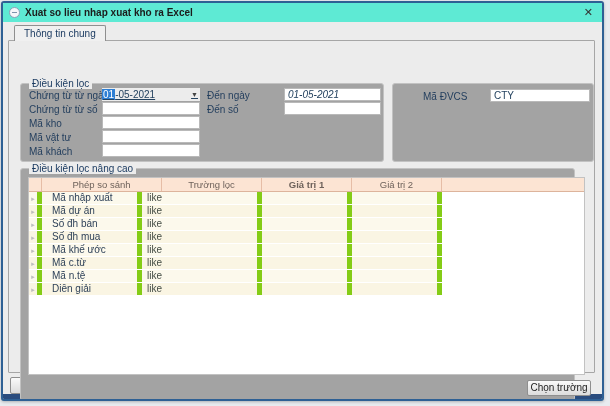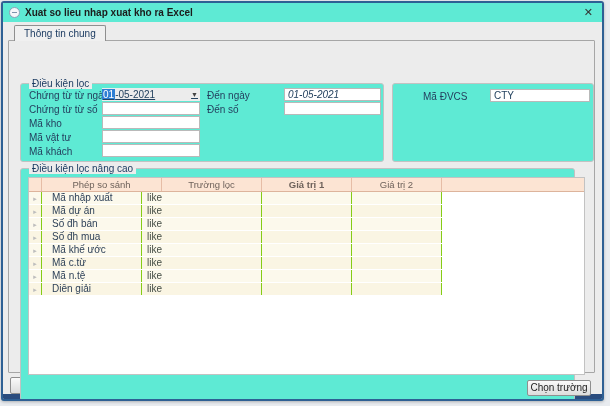--- a/index.html
+++ b/index.html
@@ -38,21 +38,21 @@
     background:#f0f0f0; border:1px solid #8f8f8f; border-bottom:none;
     border-radius:2px 2px 0 0; padding:1px 9px 0 9px;
     font-size:10px; color:#17375e; line-height:14px;
   }
   .tabpage {
     position:absolute; left:5px; top:37px; width:587px; height:333px; z-index:1;
     border:1px solid #a6a6a6; background:#ececec; border-radius:1px;
   }
   
   .groupbox {
-    position:absolute; border:1px solid #c2c2c2; border-radius:3px; background:#5eead4;padding-left:36px;
+    position:absolute; border:1px solid #c2c2c2; border-radius:3px; background:#a3a3a3;padding-left:36px;
   }
   .groupbox-label {
     position:absolute; top:-6px; left:8px; background:#ececec; padding:0 3px;
     font-size:10px; color:#17375e; line-height:11px; white-space:nowrap;
   }
   .gb-filter { left:11px; top:42px; width:364px; height:79px; }
   .gb-unit   { left:383px; top:42px; width:202px; height:79px; }
   .gb-adv    { left:11px; top:127px; width:555px; height:233px; }
 
   
@@ -79,21 +79,21 @@
     font-size:9.5px; color:#6e625b; text-align:center; line-height:14px;
     border-right:1px solid #e6bda6; overflow:hidden; white-space:nowrap;
   }
   .gh-sel { width:13px; }
   .gh-c1 { width:100px; } .gh-c2 { width:120px; } .gh-c3 { width:90px;font-weight:bold; } .gh-c4 { width:90px; }
   .gh-fill { flex:1; border-right:none; }
   .grid-row { display:flex; height:13px; background:#faf5e3; border-bottom:1px solid #fff; }
   .grid-row:nth-child(even) { background:#fcf9ec; }
   .gr-cell {
     font-size:10px; line-height:12px; white-space:nowrap; overflow:hidden;
-    border-right:1px solid #84cc16;
+    border-right:5px solid #84cc16;
   }
   .gr-sel { width:13px; color:#bdbdbd; font-size:7px; line-height:13px; text-align:center; }
   .gr-field { width:100px; color:#2f4259; padding-left:10px; }
   .gr-op { width:120px; color:#454d45; padding-left:5px; }
   .gr-v1 { width:90px; } .gr-v2 { width:90px; }
   .gr-fill { flex:1; border-right:none; background:#fff; }
 
   
   .btn {
     position:absolute; height:17px;

